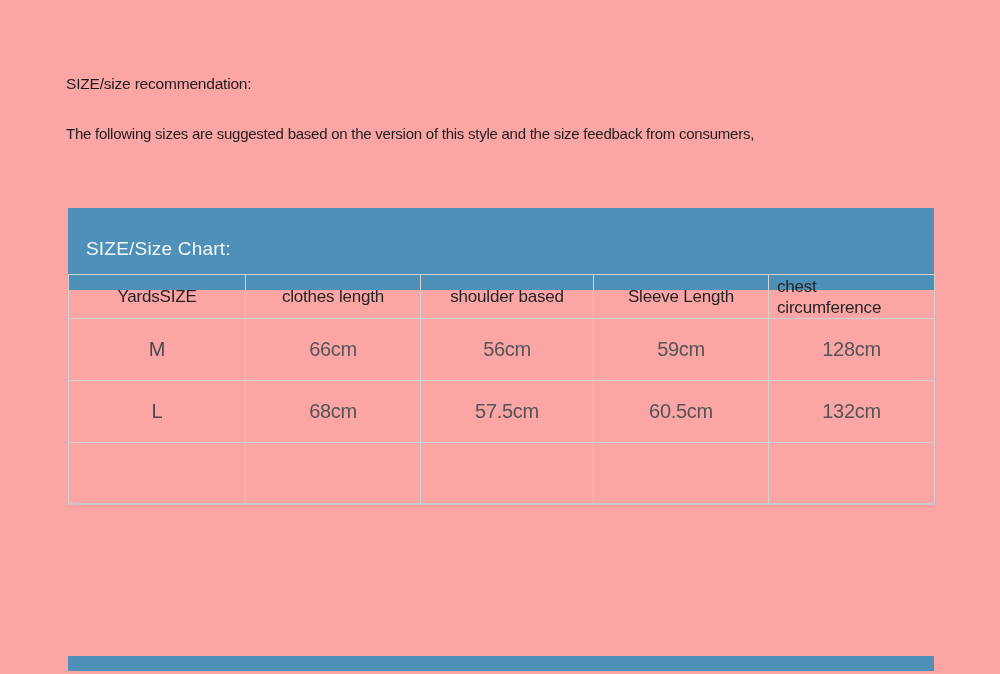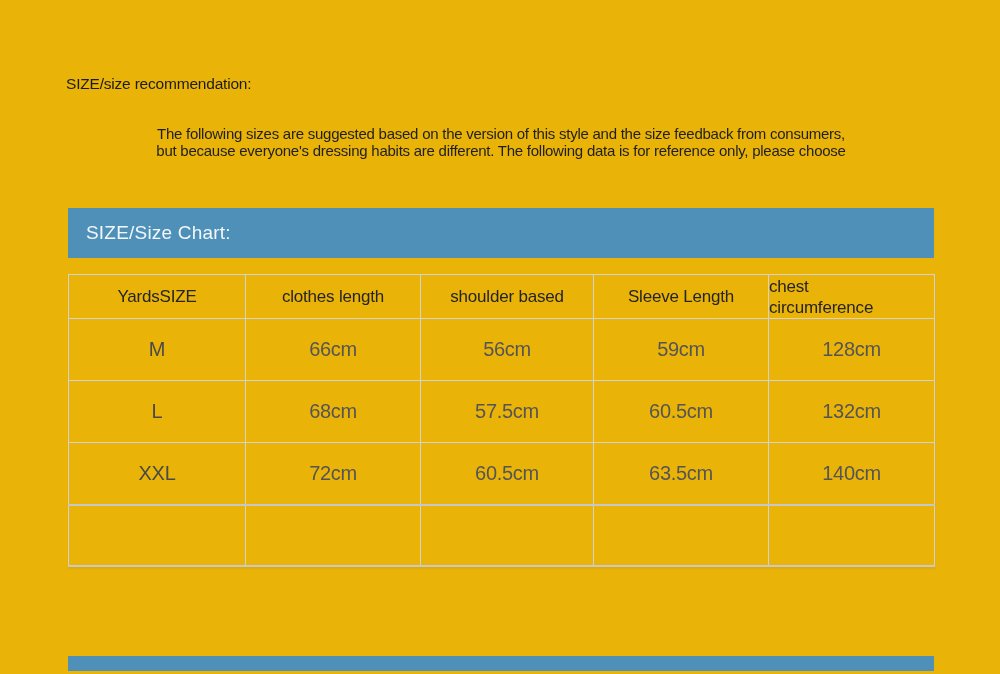--- a/index.html
+++ b/index.html
@@ -5,21 +5,21 @@
   html, body {
     margin: 0;
     padding: 0;
     background: #ffffff;
     font-family: "Liberation Sans", "DejaVu Sans", sans-serif;
   }
   .page {
     position: relative;
     width: 1000px;
     height: 674px;
-    background: #eab308;
+    background: #fca5a5;
     overflow: hidden;
   }
   .heading {
     position: absolute;
     left: 66px;
     top: 75px;
     font-size: 15.5px;
     font-weight: 500;
     color: #1c1c1c;
     letter-spacing: -0.2px;
@@ -27,27 +27,27 @@
   .intro {
     position: absolute;
     left: 66px;
     top: 125px;
     width: 870px;
     font-size: 15px;
     line-height: 17px;
     color: #1f1f1f;
     letter-spacing: -0.25px;
   }
-  .intro-line { white-space: nowrap; text-align: center; }
+  .intro-line { white-space: nowrap; }
   .chart-title-bar {
     position: absolute;
     left: 68px;
     top: 208px;
     width: 866px;
-    height: 50px;
+    height: 82px;
     background: #4f90b8;
     display: flex;
     align-items: center;
   }
   .chart-title-bar span {
     padding-left: 18px;
     font-size: 19px;
     color: #f2f7fa;
     letter-spacing: 0.2px;
   }
@@ -69,21 +69,21 @@
   .size-table tbody tr { height: 62px; }
   .size-table tbody tr.row-empty { height: 61px; }
   .size-table th {
     font-weight: normal;
     font-size: 17px;
     color: #252525;
     letter-spacing: -0.2px;
   }
   .size-table th.th-left {
     text-align: left;
-    padding-left: 0;
+    padding-left: 8px;
     padding-right: 44px;
     line-height: 21px;
   }
   .size-table td {
     font-size: 20px;
     color: #555555;
     letter-spacing: -0.3px;
   }
   .size-table td.size-col { color: #4a4a4a; }
   .size-table tbody tr.row-last-data td { border-bottom: 2px solid #c7c7c7; }
@@ -99,21 +99,20 @@
 </style>
 </head>
 <body>
 
 <div class="page">
 
   <div class="heading">SIZE/size recommendation:</div>
 
   <div class="intro">
     <div class="intro-line">The following sizes are suggested based on the version of this style and the size feedback from consumers,</div>
-    <div class="intro-line">but because everyone's dressing habits are different. The following data is for reference only, please choose</div>
   </div>
 
   <div class="chart-title-bar">
     <span>SIZE/Size Chart:</span>
   </div>
 
   <table class="size-table">
     <colgroup>
       <col style="width:177px">
       <col style="width:175px">
@@ -138,27 +137,20 @@
         <td>59cm</td>
         <td>128cm</td>
       </tr>
       <tr>
         <td class="size-col">L</td>
         <td>68cm</td>
         <td>57.5cm</td>
         <td>60.5cm</td>
         <td>132cm</td>
       </tr>
-      <tr class="row-last-data">
-        <td class="size-col">XXL</td>
-        <td>72cm</td>
-        <td>60.5cm</td>
-        <td>63.5cm</td>
-        <td>140cm</td>
-      </tr>
       <tr class="row-empty">
         <td class="size-col"></td>
         <td></td>
         <td></td>
         <td></td>
         <td></td>
       </tr>
     </tbody>
   </table>
 

